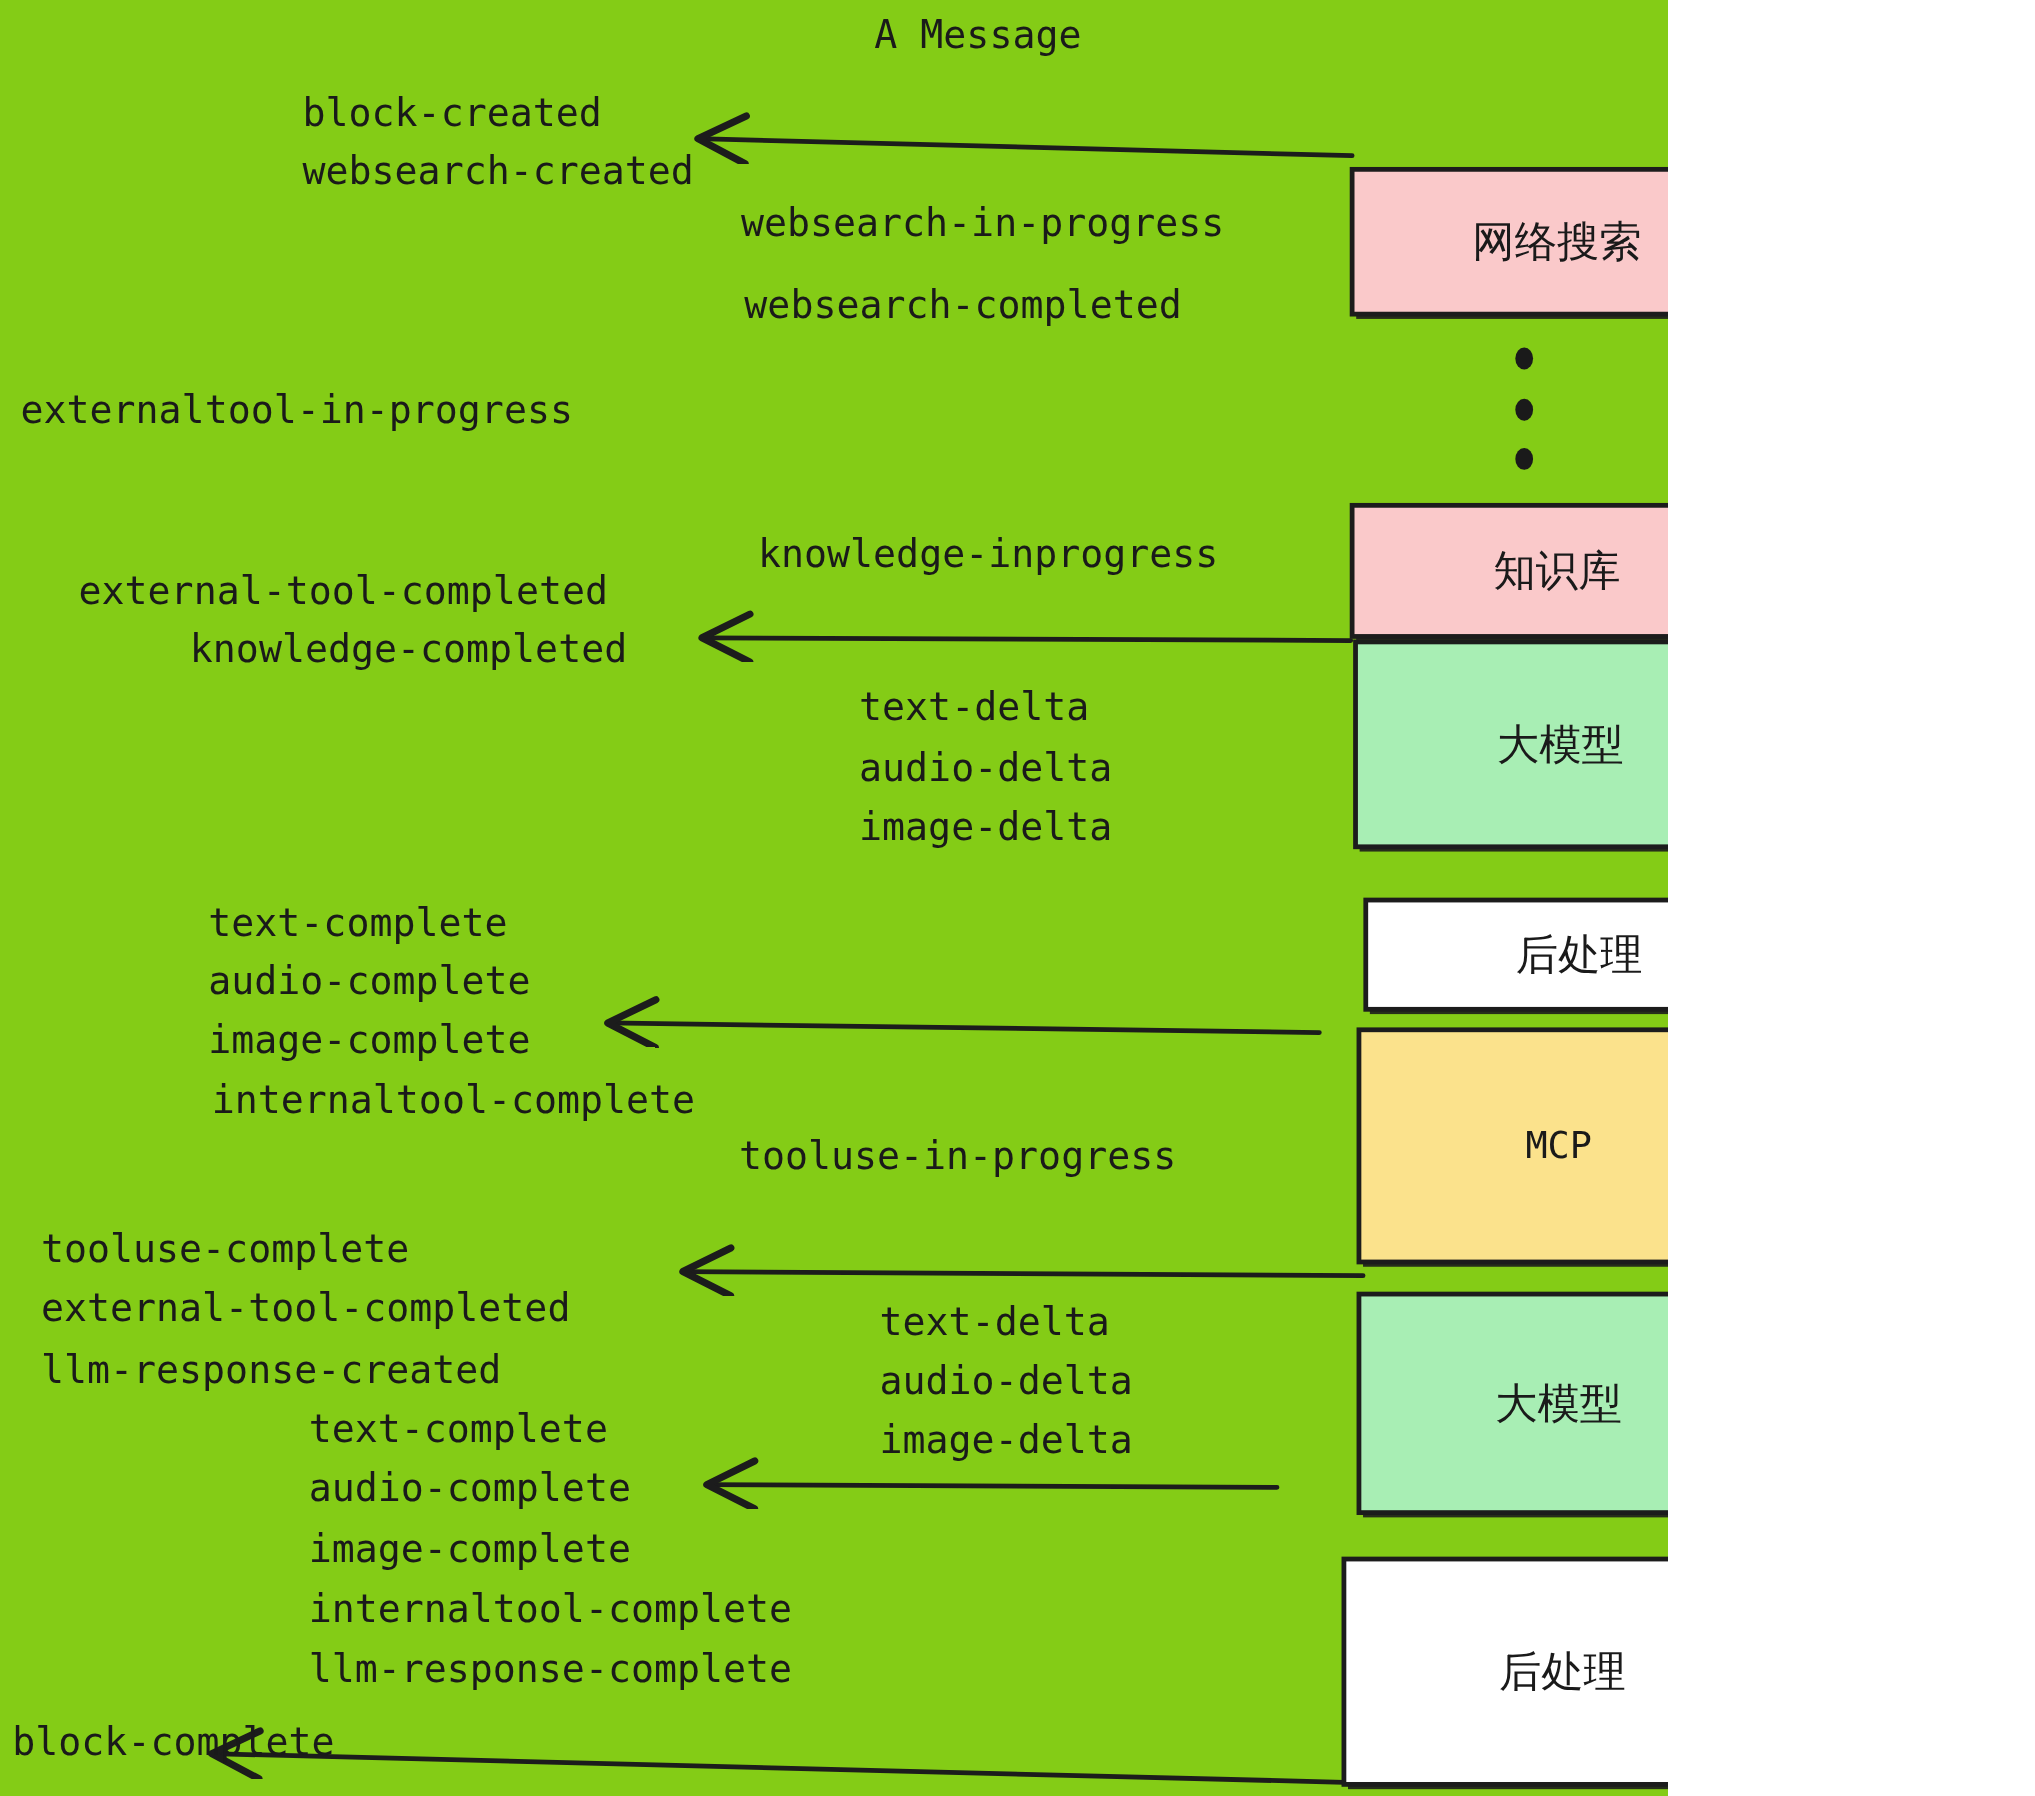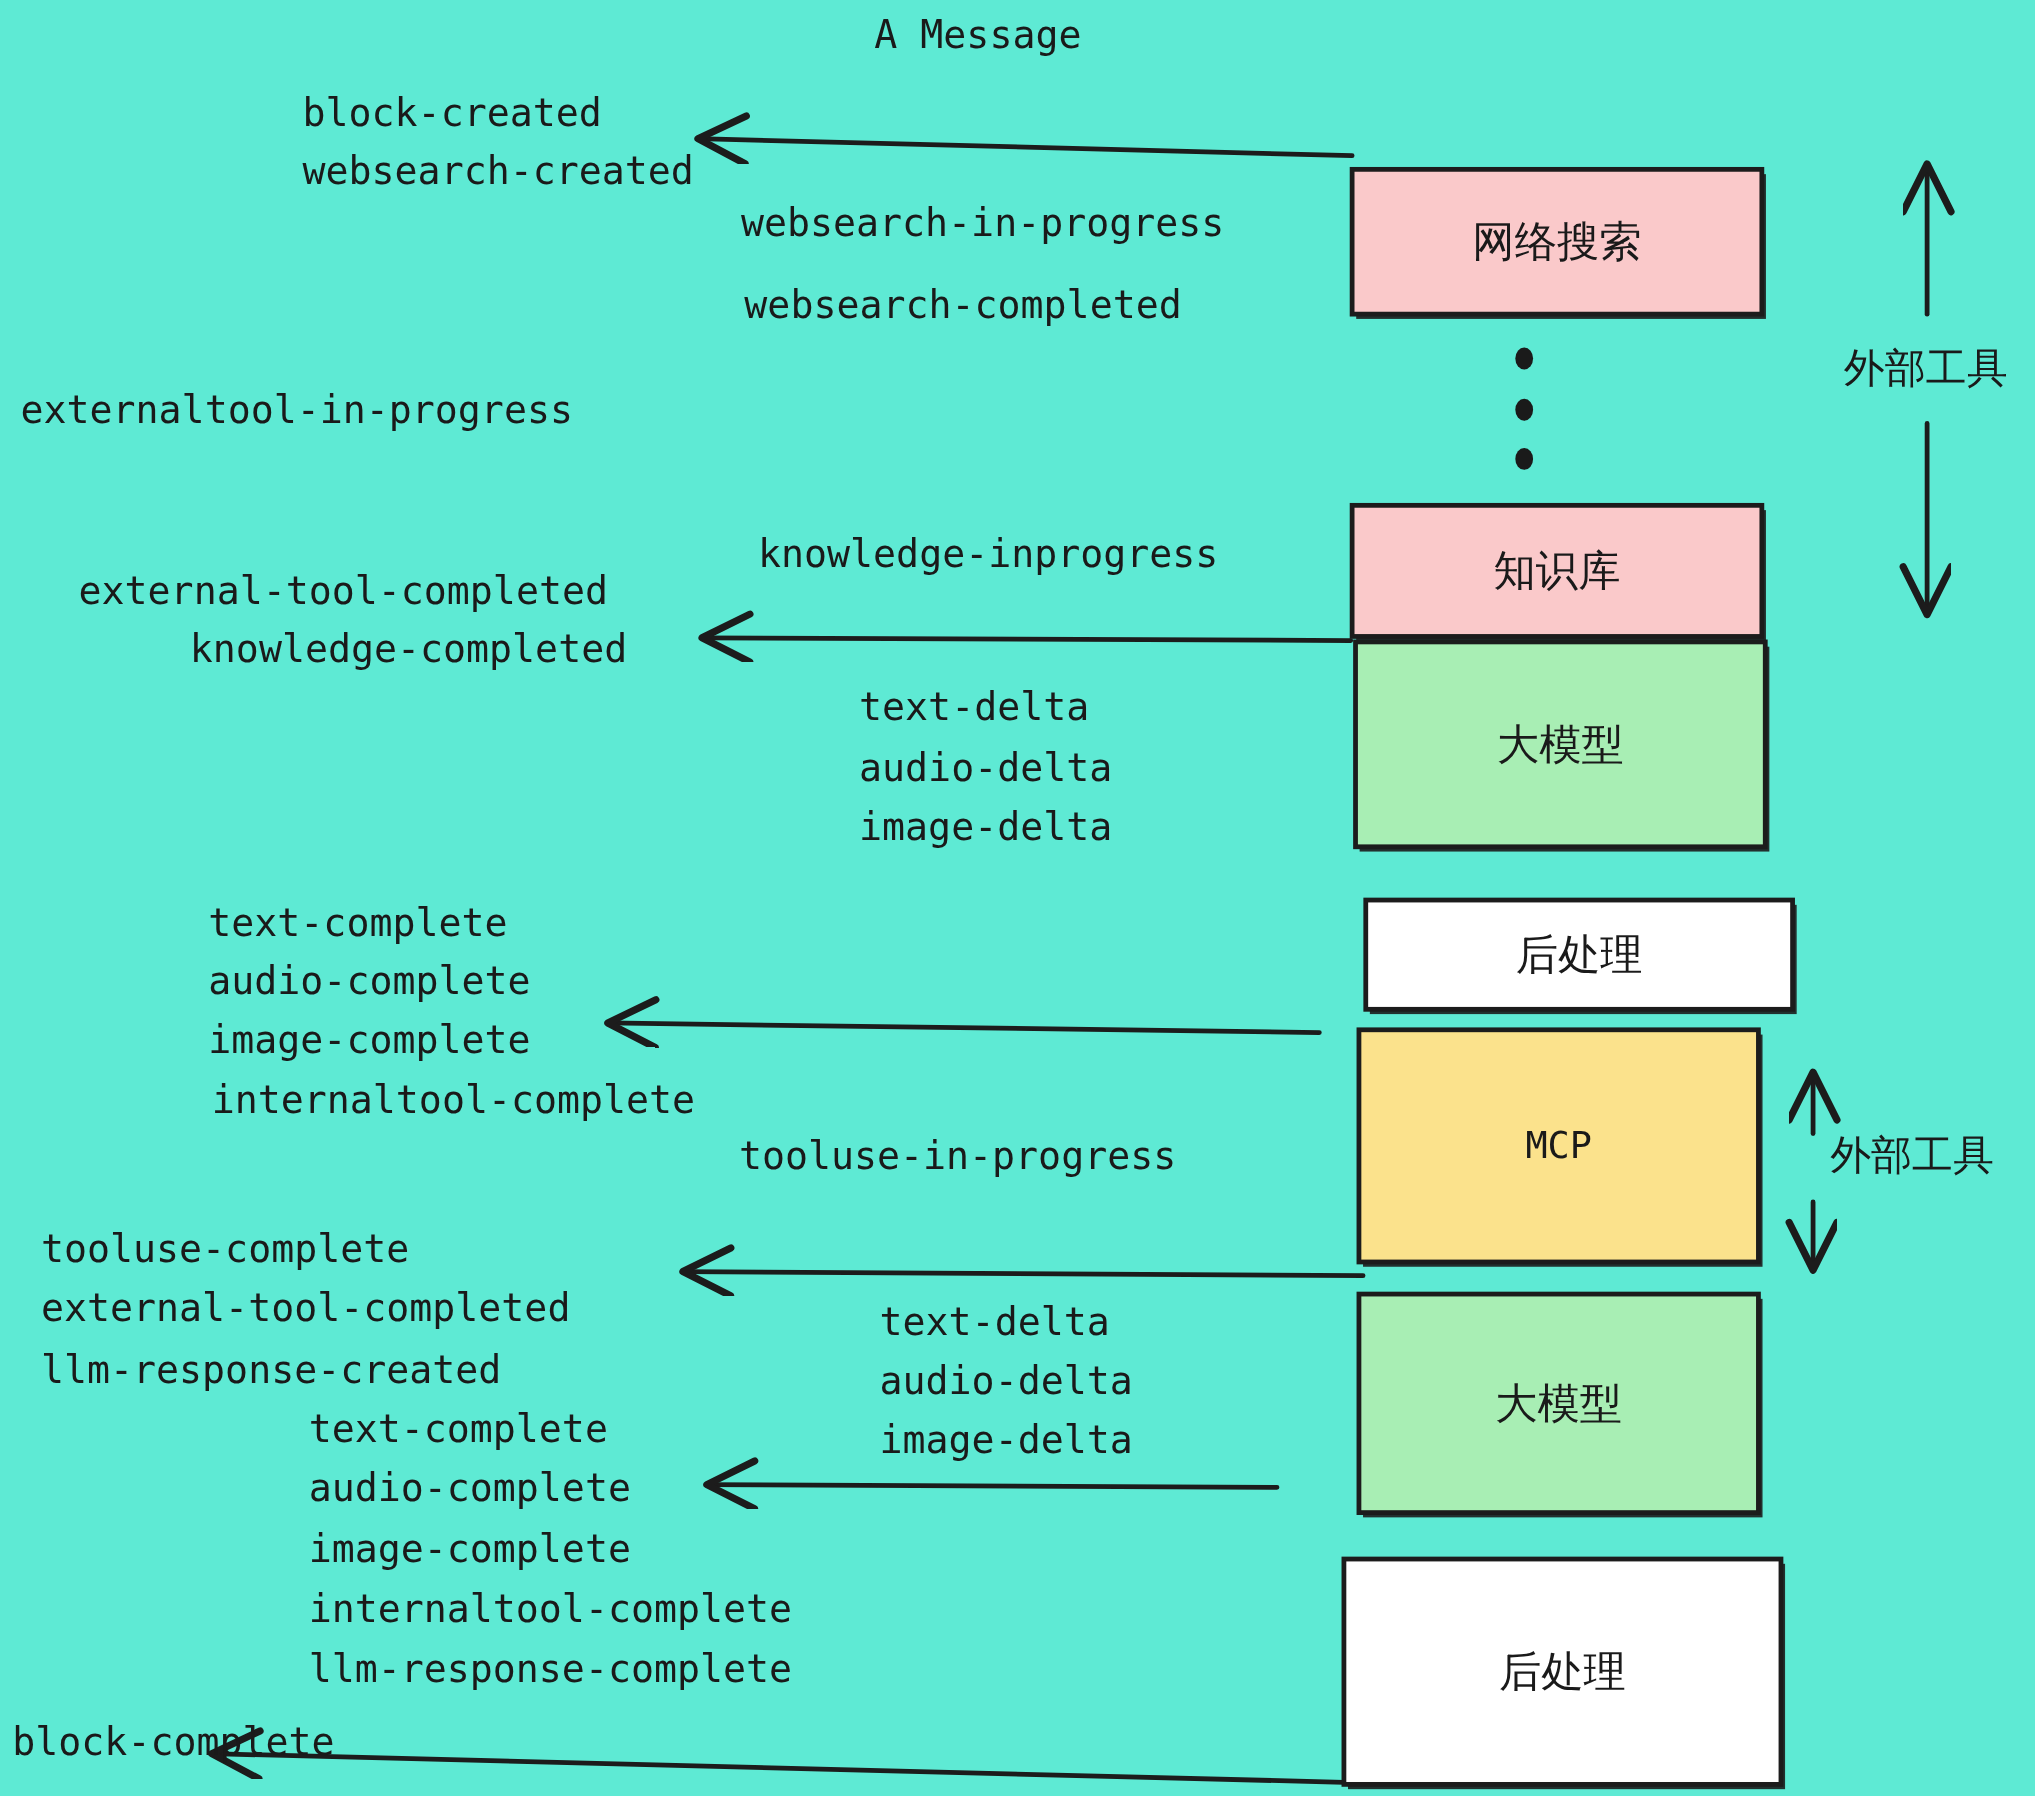--- a/index.html
+++ b/index.html
@@ -5,23 +5,23 @@
   html, body {
     margin: 0;
     padding: 0;
     background: #ffffff;
   }
   body {
     font-family: "DejaVu Sans Mono", monospace;
   }
   #stage {
     position: relative;
-    width: 2035px;
+    width: 1668px;
     height: 1796px;
-    background: #5eead4;
+    background: #84cc16;
     overflow: hidden;
   }
   #diagram-svg {
     position: absolute;
     left: 0;
     top: 0;
     width: 2035px;
     height: 1796px;
   }
   .evt-label {

